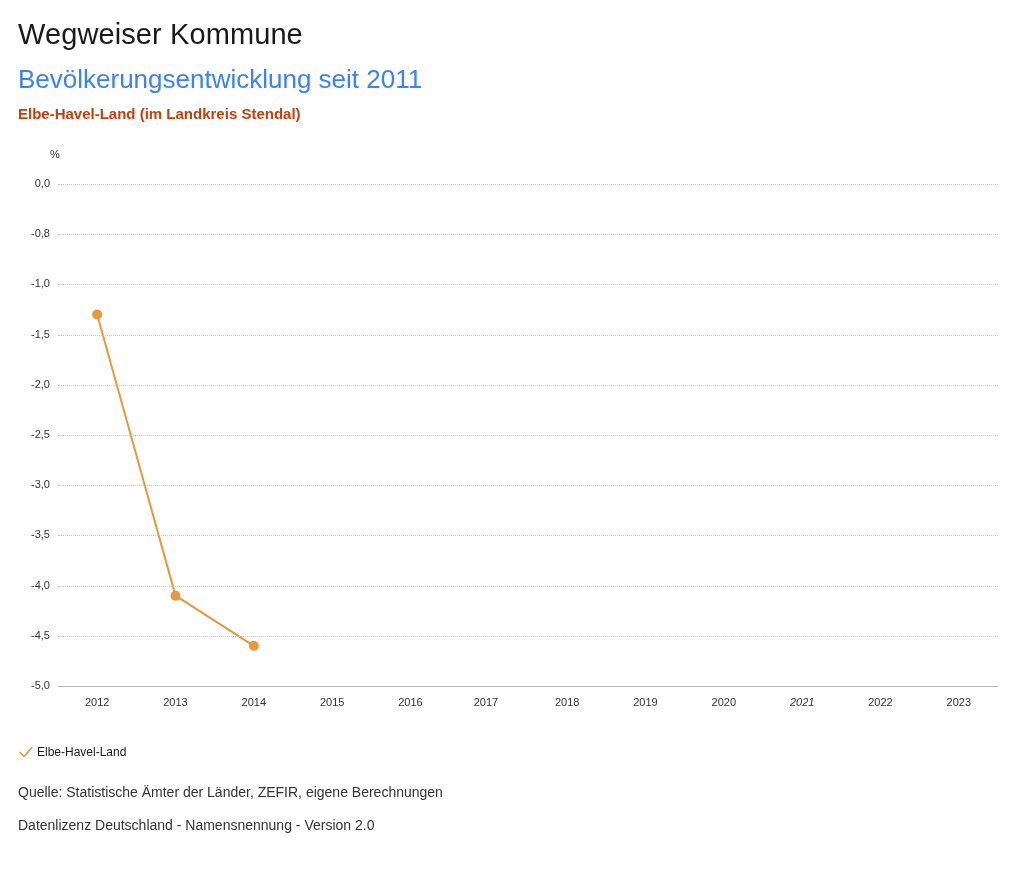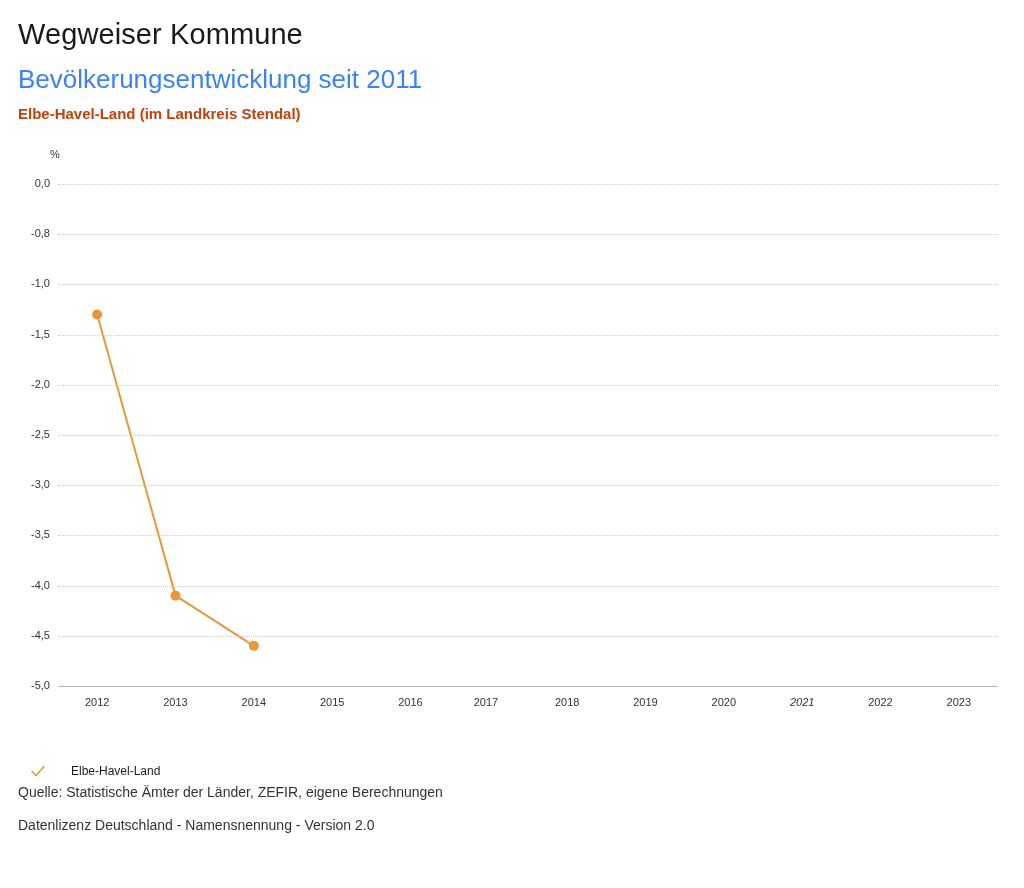--- a/index.html
+++ b/index.html
@@ -114,26 +114,25 @@
     left: 0;
     top: 0;
     width: 940px;
     height: 502px;
     overflow: visible;
   }
 
   
   .legend {
     position: absolute;
-    left: 30px;
+    left: 18px;
     top: 744px;
     display: flex;
     align-items: center;
-    gap: 25px;
-    margin-top: 19px;
+    gap: 3px;
   }
   .legend-check {
     width: 16px;
     height: 16px;
     display: inline-block;
     position: relative;
   }
   .legend-check svg { display: block; }
   .legend-label {
     font-size: 12px;

